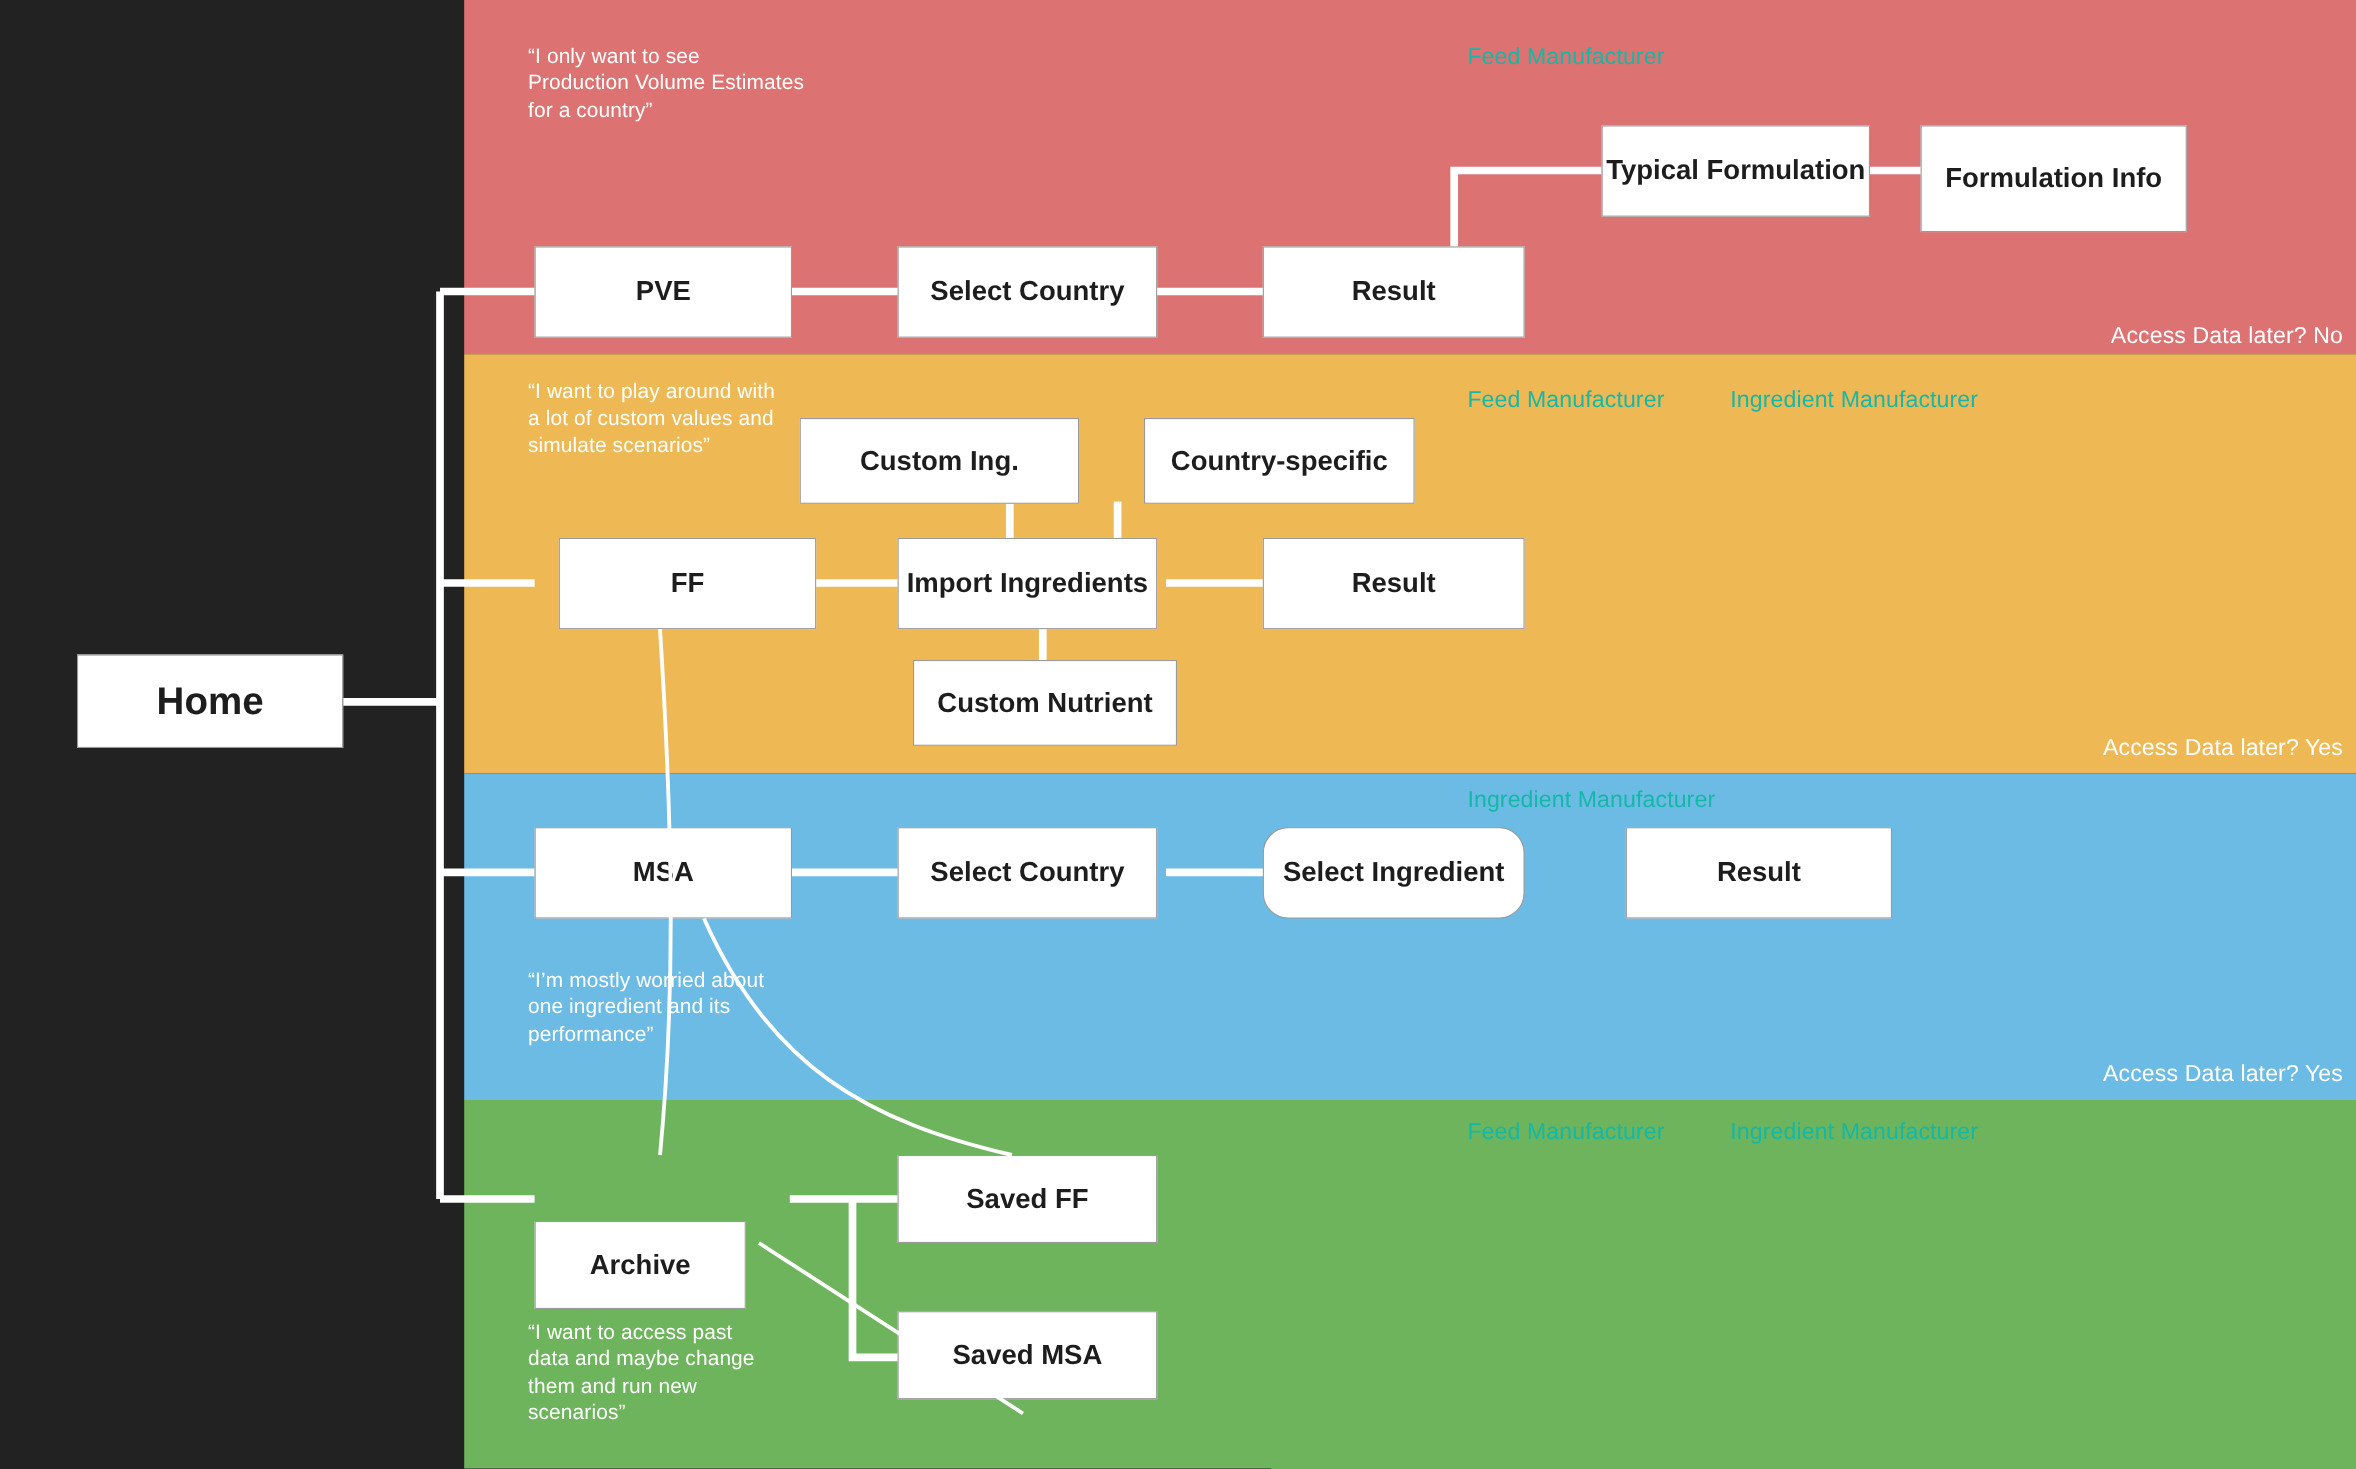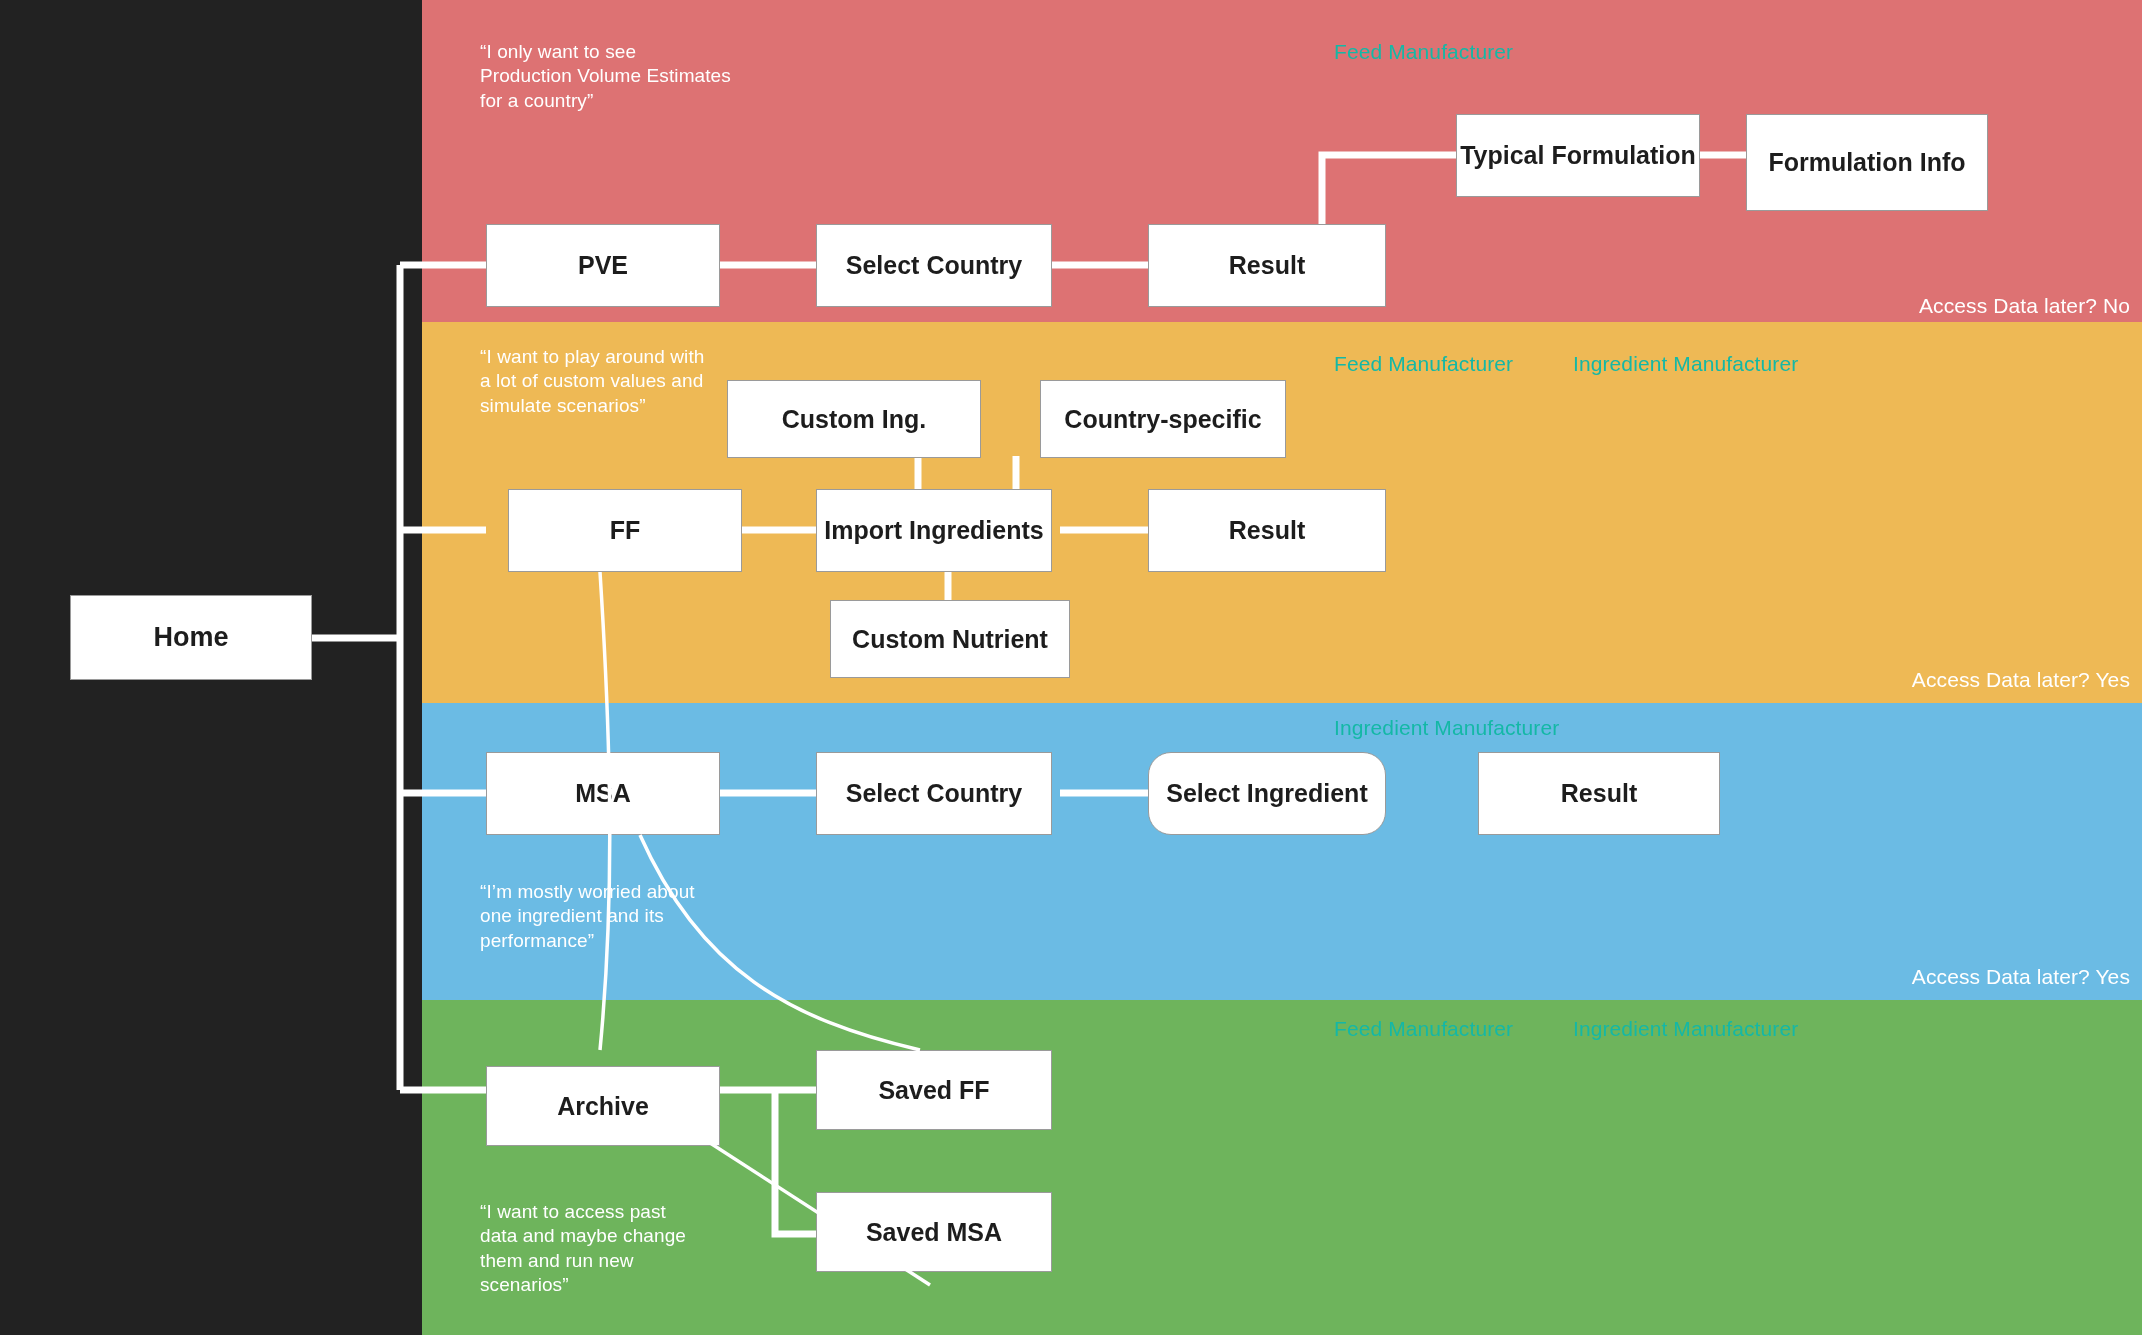--- a/index.html
+++ b/index.html
@@ -95,41 +95,41 @@
       <path d="M 1272 793 L 1382 793"></path>
     </g>
 
     <g stroke="#ffffff" fill="none" stroke-width="7">
 
       <path d="M 718 1090 L 828 1090"></path>
       <path d="M 775 1090 L 775 1234 L 828 1234"></path>
     </g>
   </svg>
 
-  <div class="node" style="left:70px;top:595px;width:242px;height:85px;font-size:27px;">Home</div>
+  <div class="node" style="left:70px;top:595px;width:242px;height:85px;font-size:35px;">Home</div>
 
   <div class="node" style="left:486px;top:224px;width:234px;height:83px;">PVE</div>
   <div class="node" style="left:816px;top:224px;width:236px;height:83px;">Select Country</div>
   <div class="node" style="left:1148px;top:224px;width:238px;height:83px;">Result</div>
   <div class="node" style="left:1456px;top:114px;width:244px;height:83px;">Typical Formulation</div>
   <div class="node" style="left:1746px;top:114px;width:242px;height:97px;">Formulation Info</div>
 
   <div class="node" style="left:727px;top:380px;width:254px;height:78px;">Custom Ing.</div>
   <div class="node" style="left:997px;top:380px;width:246px;height:78px;margin-left:43px;">Country-specific</div>
   <div class="node" style="left:486px;top:489px;width:234px;height:83px;margin-left:22px;">FF</div>
   <div class="node" style="left:816px;top:489px;width:236px;height:83px;">Import Ingredients</div>
   <div class="node" style="left:1148px;top:489px;width:238px;height:83px;">Result</div>
   <div class="node" style="left:830px;top:600px;width:240px;height:78px;">Custom Nutrient</div>
 
   <div class="node" style="left:486px;top:752px;width:234px;height:83px;">MSA</div>
   <div class="node" style="left:816px;top:752px;width:236px;height:83px;">Select Country</div>
   <div class="node" style="left:1148px;top:752px;width:238px;height:83px;border-radius:23px;">Select Ingredient</div>
   <div class="node" style="left:1478px;top:752px;width:242px;height:83px;">Result</div>
 
-  <div class="node" style="left:486px;top:1066px;width:234px;height:80px;">Archive</div>
+  <div class="node" style="left:486px;top:1110px;width:192px;height:80px;">Archive</div>
   <div class="node" style="left:816px;top:1050px;width:236px;height:80px;">Saved FF</div>
   <div class="node" style="left:816px;top:1192px;width:236px;height:80px;">Saved MSA</div>
 
   <svg class="wires wires-top">
     <g stroke="#ffffff" fill="none" stroke-width="3.5">
 
       <path d="M 600 572 C 612 760, 614 905, 600 1050"></path>
 
       <path d="M 640 835 C 700 970, 790 1020, 920 1050"></path>
 

